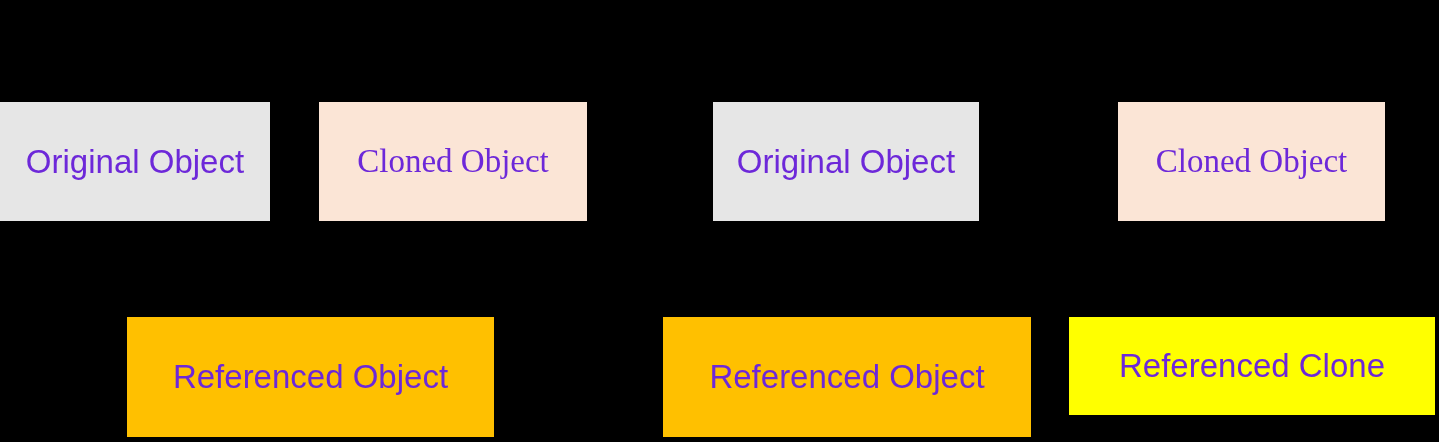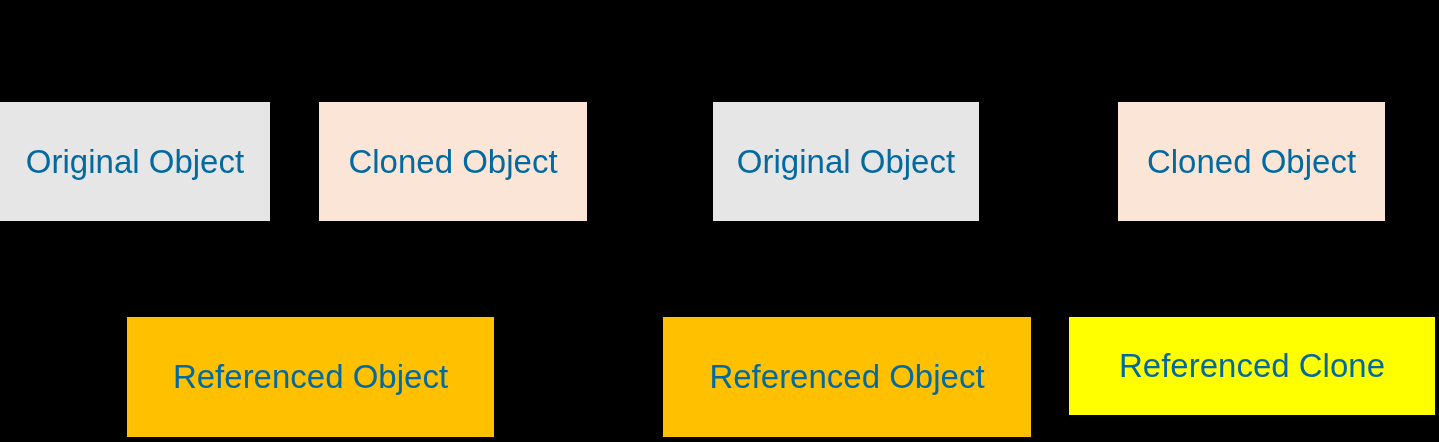--- a/index.html
+++ b/index.html
@@ -14,27 +14,27 @@
     background: #000000;
     overflow: hidden;
     font-family: "Liberation Sans", sans-serif;
   }
   .box {
     position: absolute;
     display: flex;
     align-items: center;
     justify-content: center;
     text-align: center;
-    color: #0369a1;
+    color: #6d28d9;
     font-size: 33px;
     line-height: 1.2;
     white-space: nowrap;
   }
   .fill-gray   { background: #E6E6E6; }
-  .fill-peach  { background: #FBE5D6; }
+  .fill-peach  { background: #FBE5D6; font-family: Liberation Serif, serif; }
   .fill-orange { background: #FFC000; text-align: center; }
   .fill-yellow { background: #FFFF00; }
 
   
   #box-top-1 { left: 0px;    top: 102px; width: 270px; height: 119px; }
   #box-top-2 { left: 319px;  top: 102px; width: 268px; height: 119px; }
   #box-top-3 { left: 713px;  top: 102px; width: 266px; height: 119px; }
   #box-top-4 { left: 1118px; top: 102px; width: 267px; height: 119px; }
 
   

